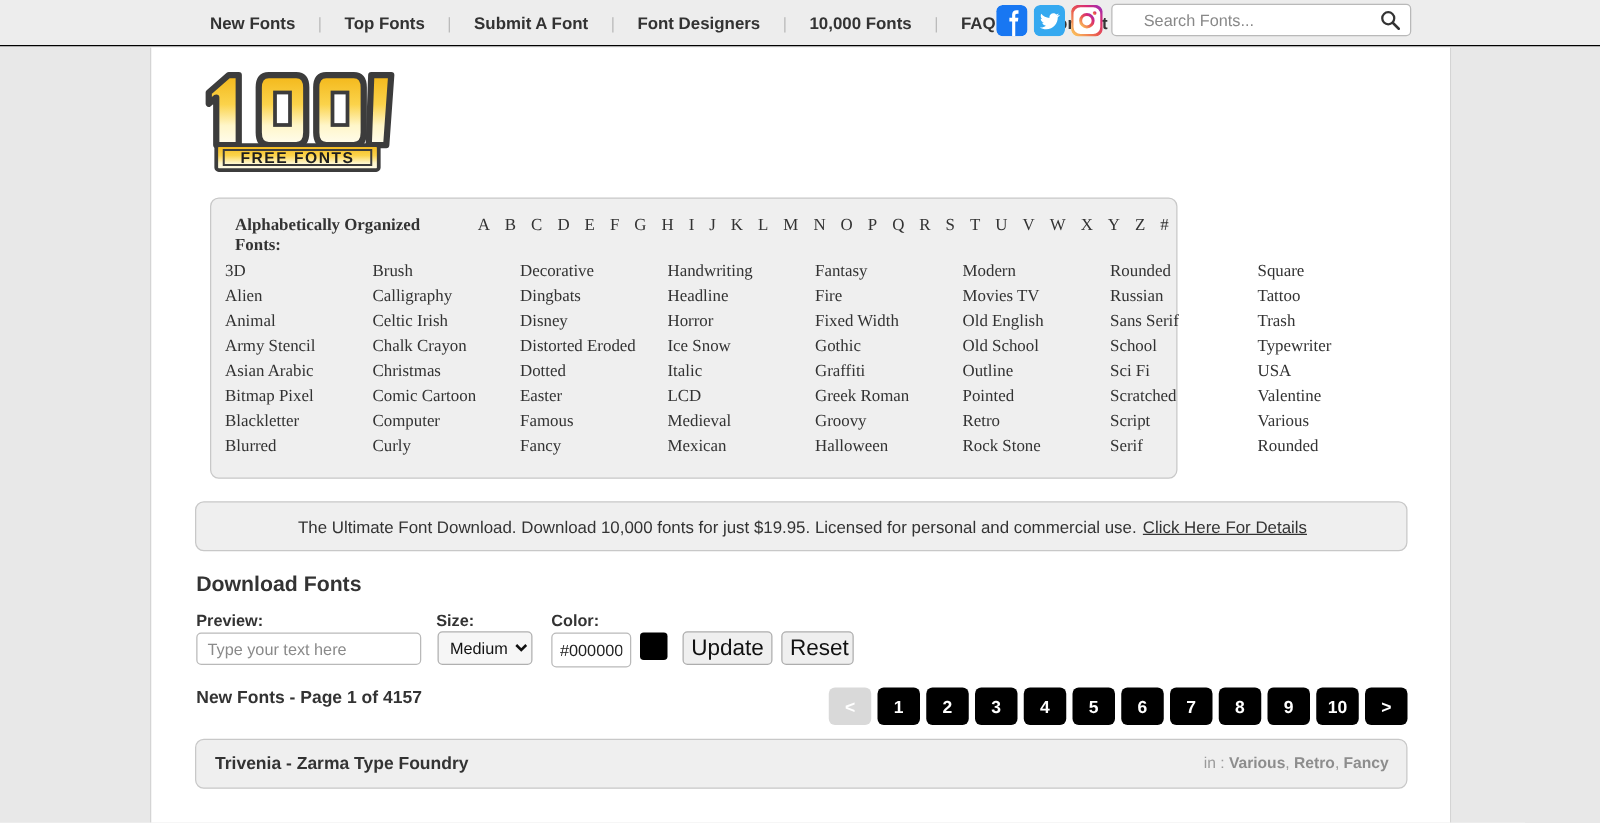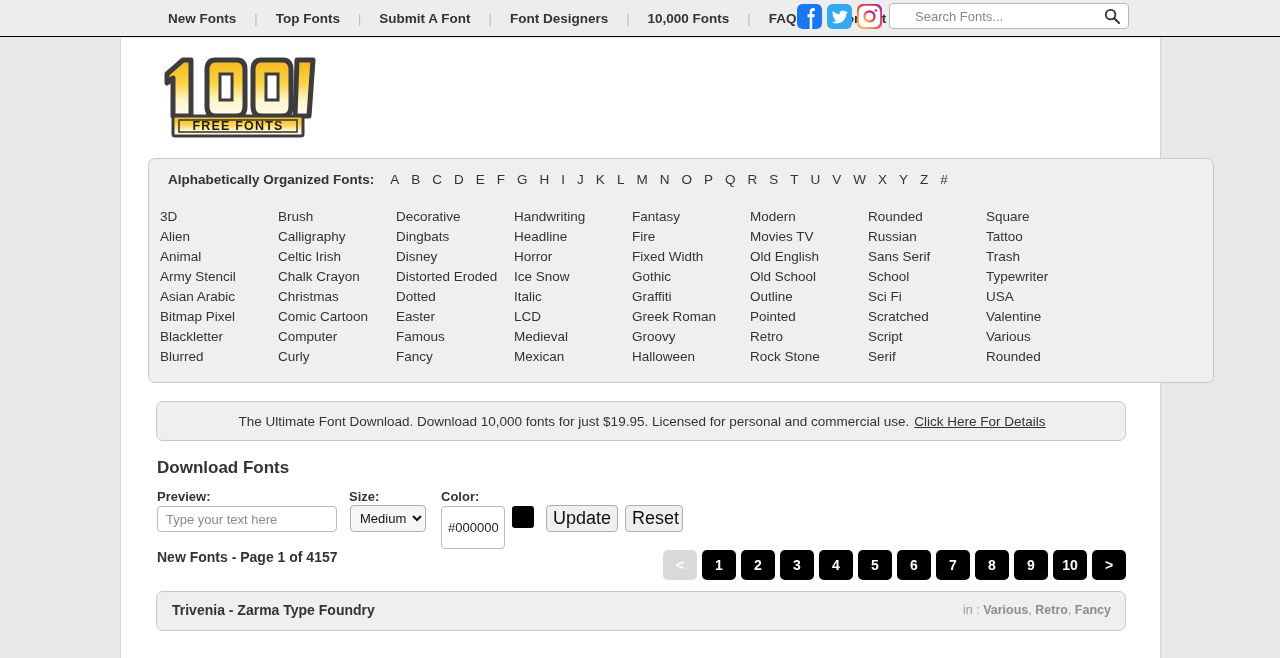--- a/index.html
+++ b/index.html
@@ -67,21 +67,21 @@
   }
   #logo svg { display:block; }
 
   
   .panel {
     position: absolute;
     background: #efefef;
     border: 1px solid #c8c8c8;
     border-radius: 7px;
   }
-  #alpha-panel { left: 27px; top: 120px; width: 1066px; height: 225px; }
+  #alpha-panel { left: 47px; top: 120px; width: 774px; height: 225px; font-family: Liberation Serif, serif; }
   #promo-panel { left: 35px; top: 363px; width: 970px; height: 40px; }
   #font-panel  { left: 35px; top: 553px; width: 970px; height: 40px; }
 
   #alpha-row {
     position: absolute; left: 19px; top: 13px;
     display: flex; align-items: baseline;
     font-size: 13.5px; color: #333;
   }
   #alpha-title { font-weight: bold; color: #333; margin-right: 10px; }
   #alpha-letters { display: flex; }
@@ -134,21 +134,21 @@
     position: absolute; left: 229px; top: 467px;
     width: 76px; height: 27px;
     border: 1px solid #b0b0b0; border-radius: 4px;
     background: #f6f6f6;
     font-family: "Liberation Sans", sans-serif; font-size: 13px; color: #111;
     padding-left: 5px;
   }
 
   #color-input {
     position: absolute; left: 320px; top: 468px;
-    width: 64px; height: 43px;
+    width: 64px; height: 28px;
     border: 1px solid #b9b9b9; border-radius: 4px;
     background: #fff; padding: 0 6px;
     font-family: "Liberation Sans", sans-serif; font-size: 13px; color: #222;
     outline: none;
   }
   #color-swatch {
     position: absolute; left: 391px; top: 468px;
     width: 22px; height: 22px; border-radius: 3px;
   }
   .ctl-btn {

